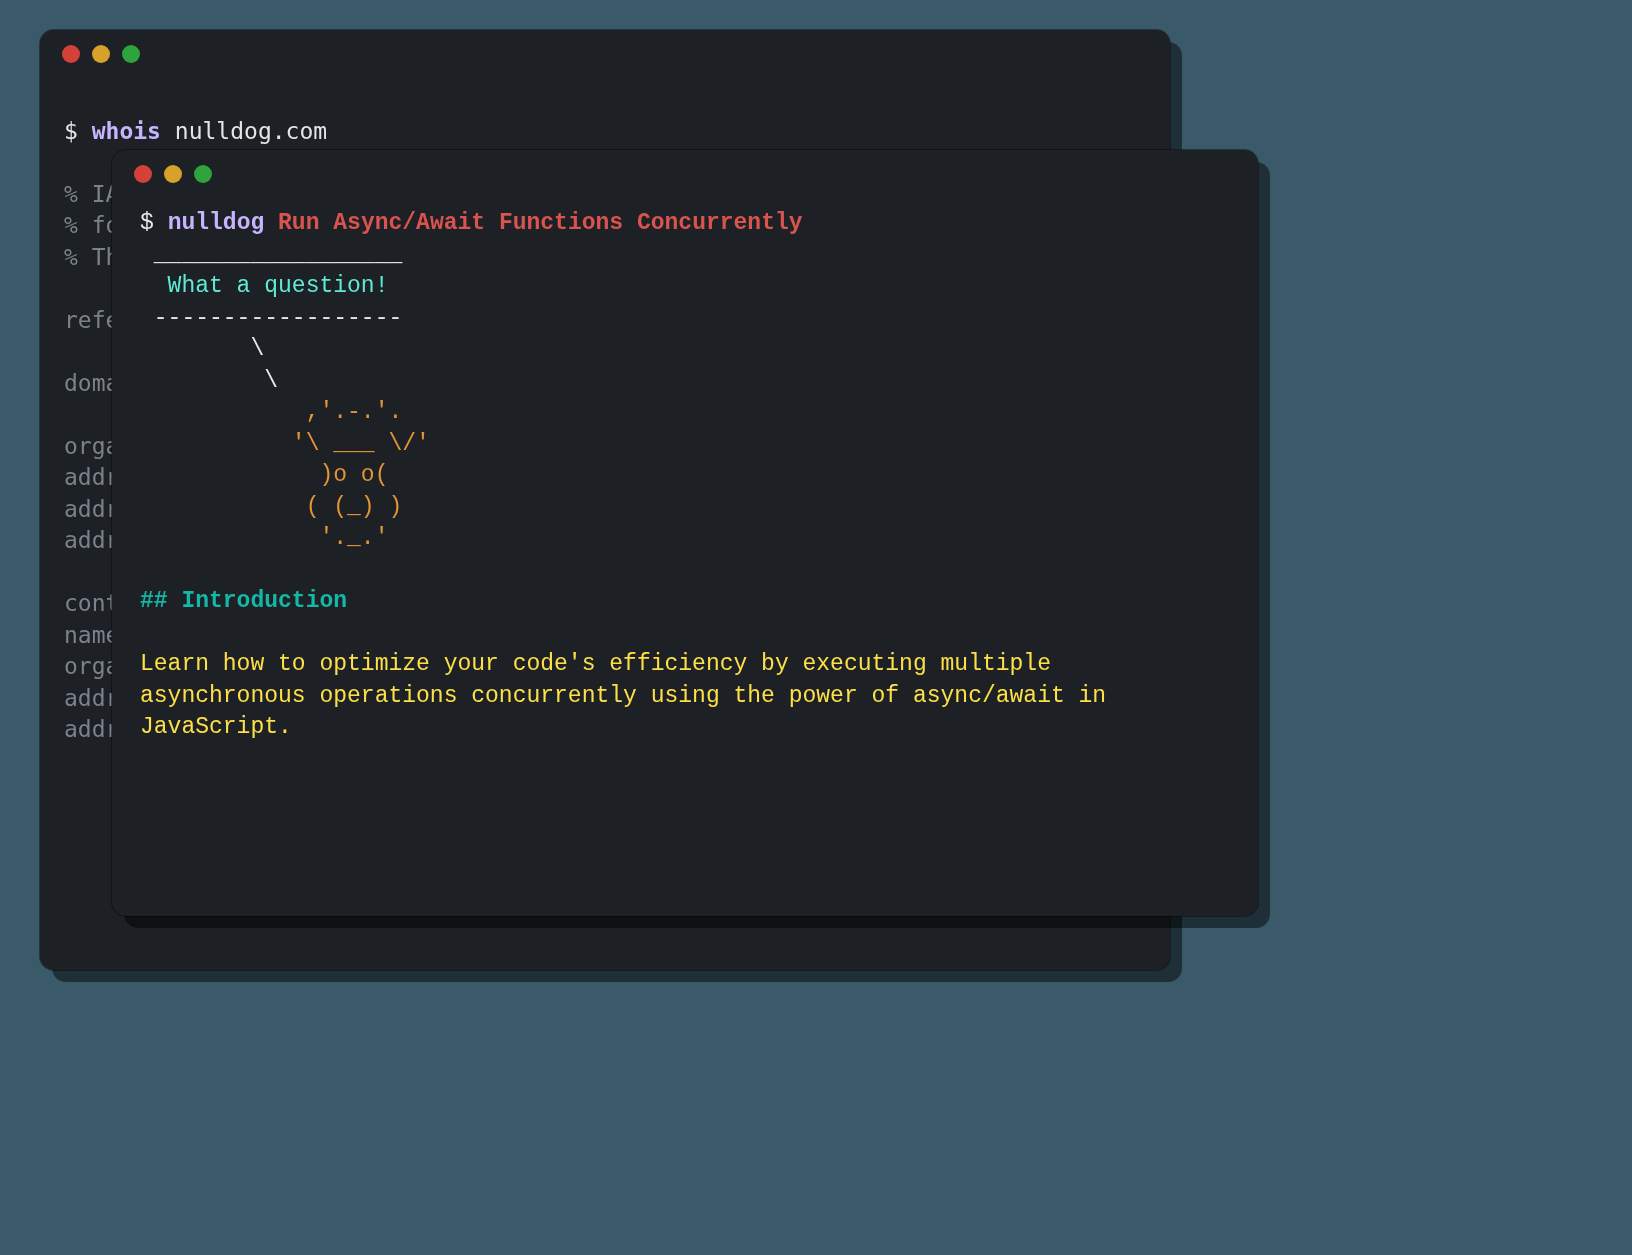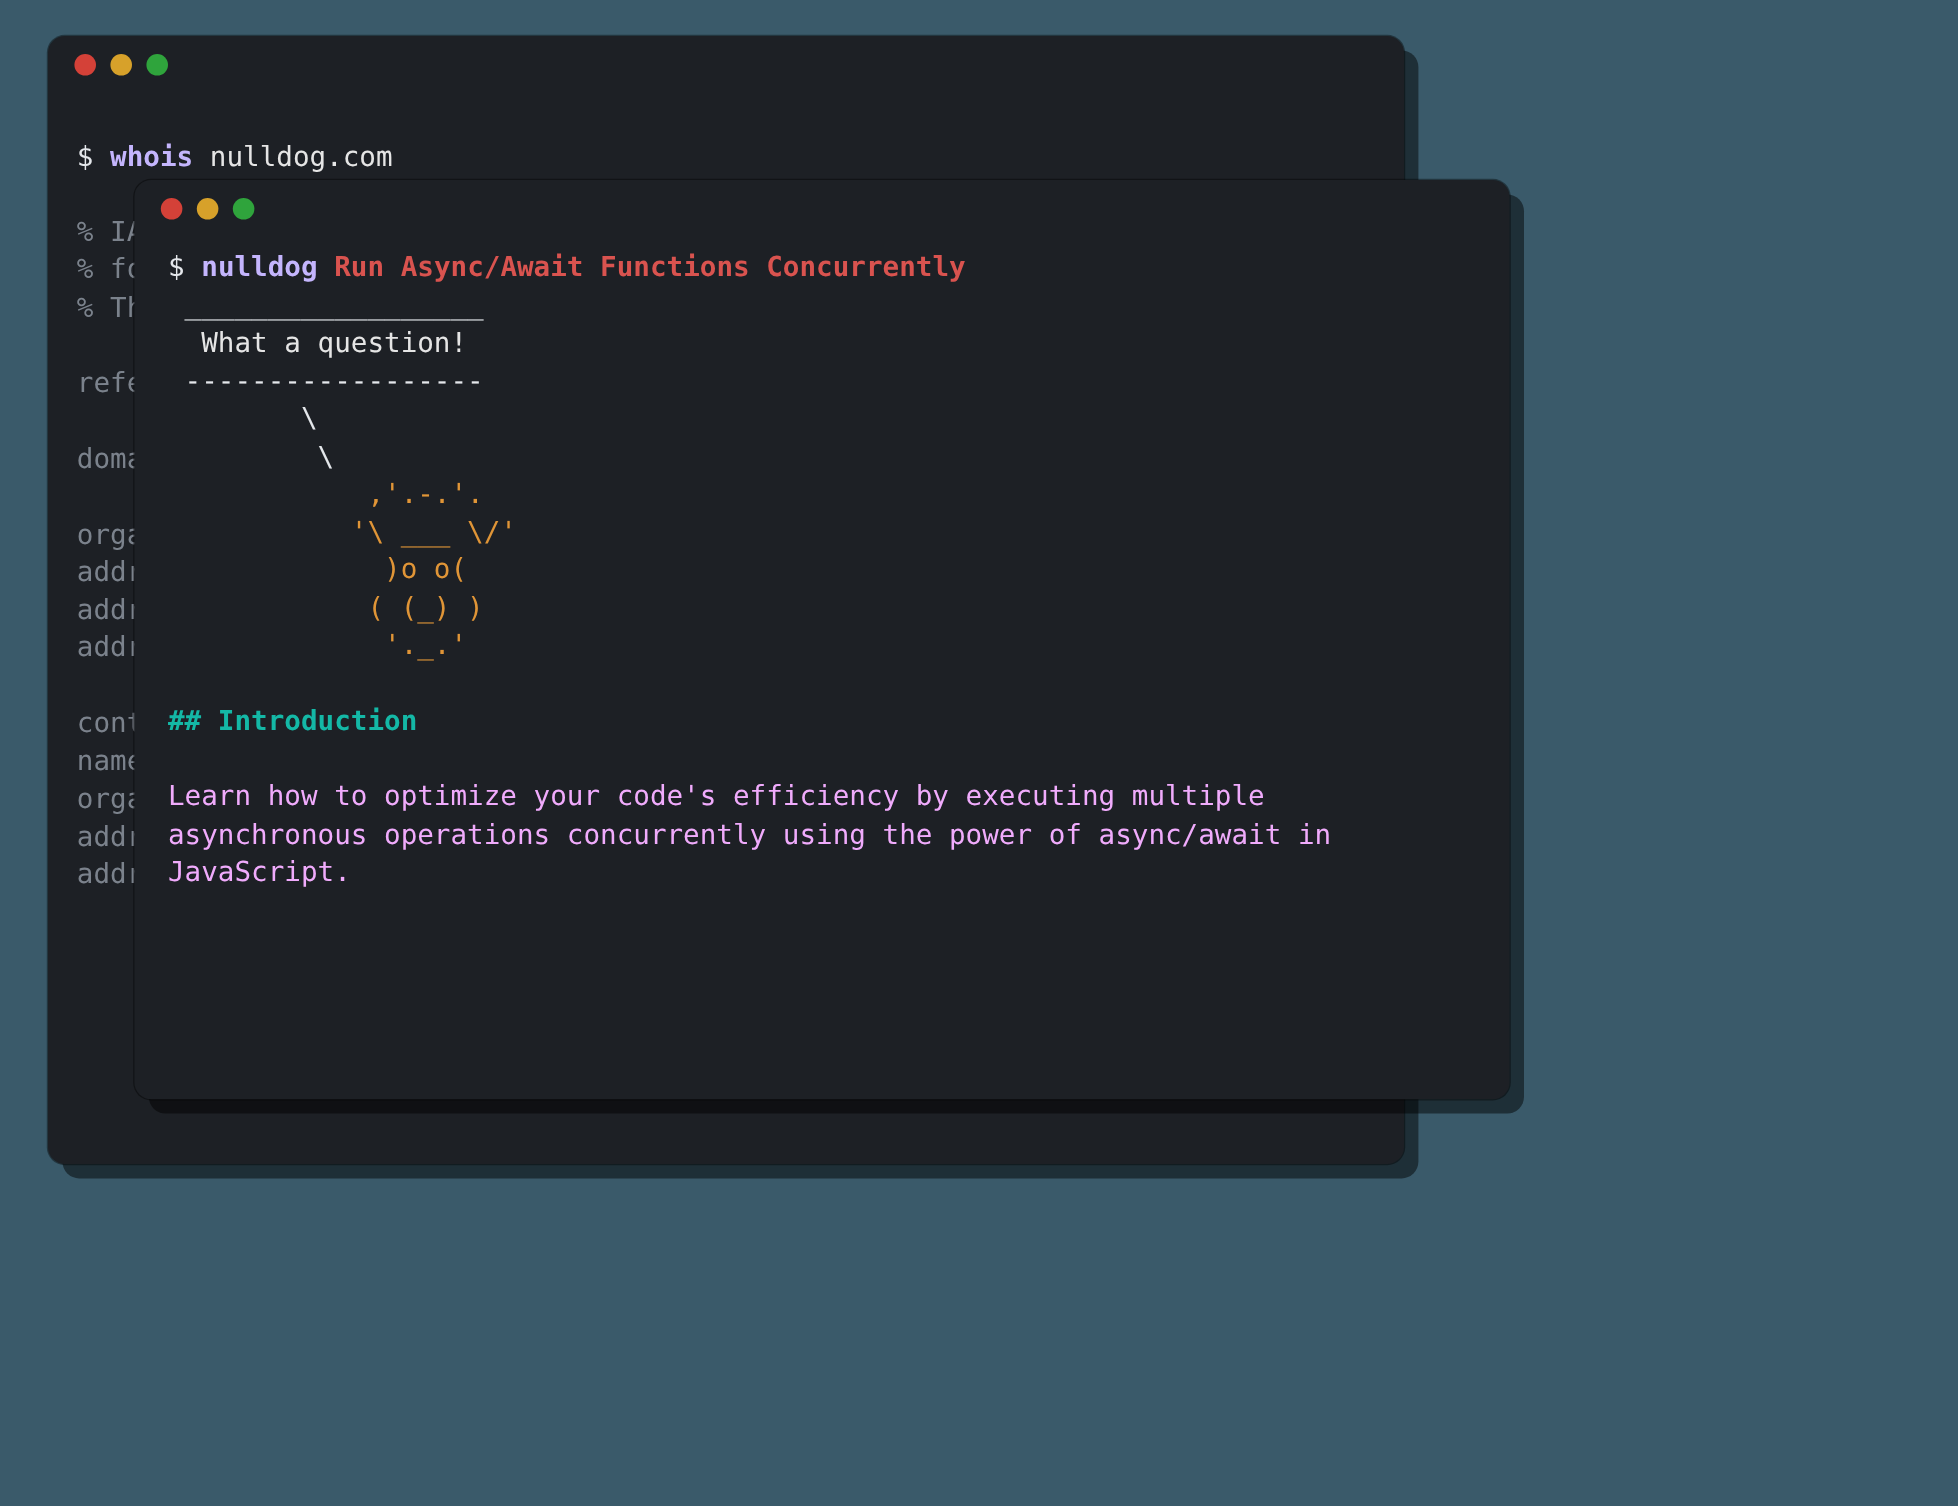--- a/index.html
+++ b/index.html
@@ -57,27 +57,28 @@
     white-space: pre;
     color: #e4e7eb;
   }
   .dim { color: #7b828c; }
   .prompt-dollar { color: #e4e7eb; }
   .cmd-green { color: #c4b5fd; font-weight: 600; }
   .cmd-white { color: #e5e5e5; }
   .cmd-red { color: #d9534f; font-weight: 600; }
   .hdr-blue { color: #14b8a6; font-weight: 600; }
   .speech-border { color: #e4e7eb; }
-  .speech-text { color: #e5e5e5; }
+  .speech-text { color: #5eead4; }
   .ascii-dog { color: #e09537; }
-  .body-text { color: #f0abfc; white-space: pre-wrap; }
+  .body-text { color: #fde047; white-space: pre-wrap; }
   .front-body {
     padding: 10px 40px 20px 28px;
     font-size: 23px;
     line-height: 1.37;
+    font-family: Liberation Mono, monospace;
   }
   .pre { white-space: pre; font-family: inherit; }
 </style>
 </head>
 <body>
 
 <div class="stage">
 
   <div class="terminal term-back">
     <div class="titlebar">

